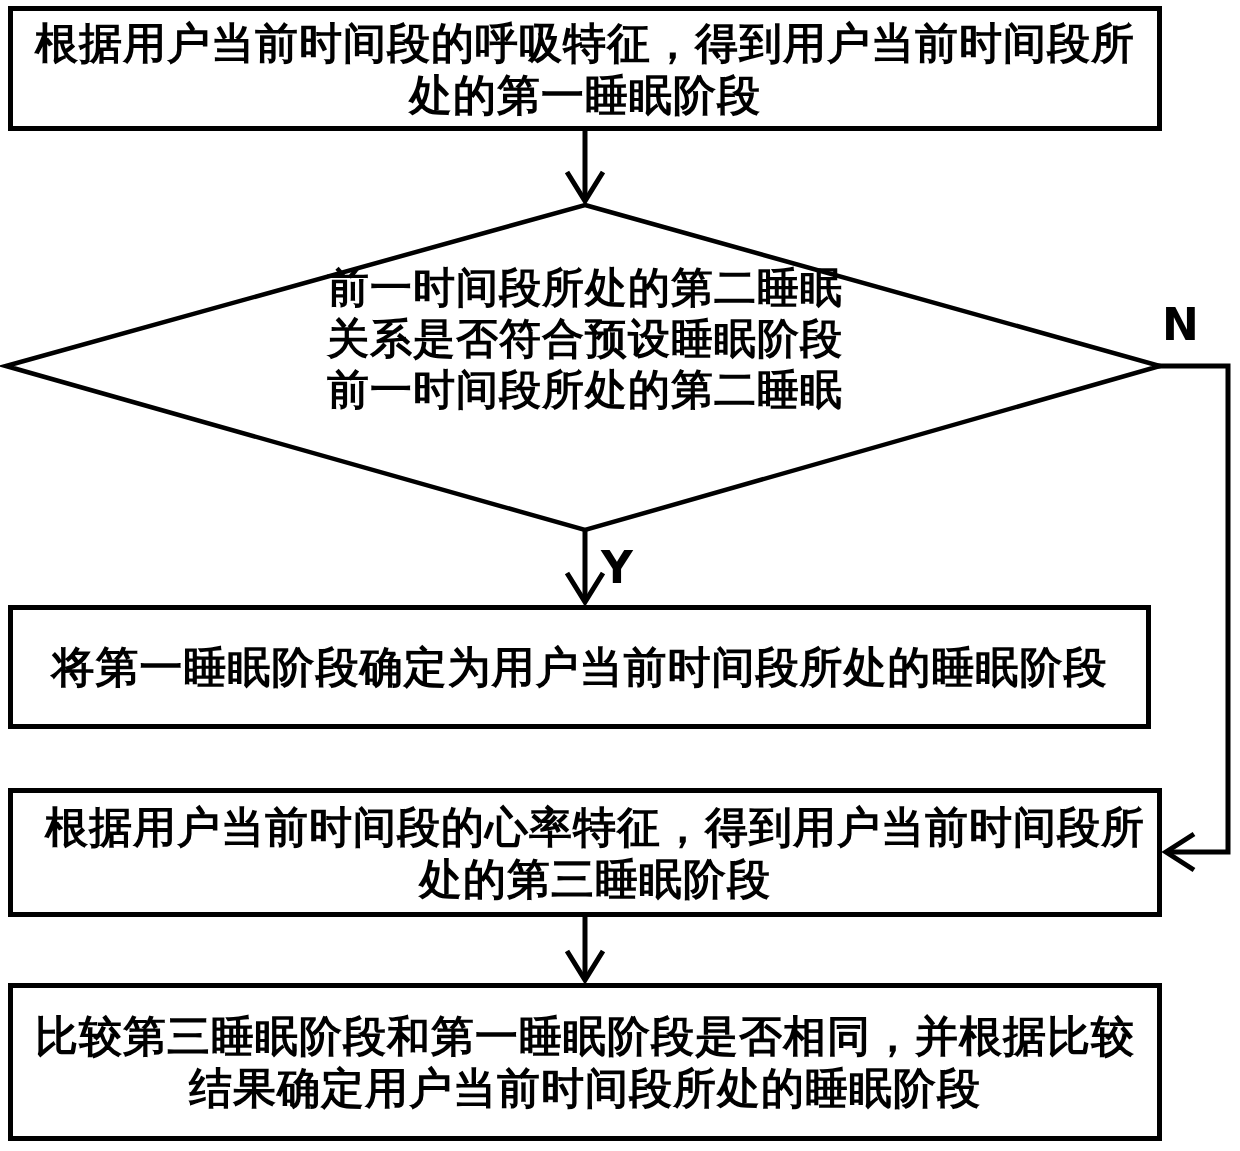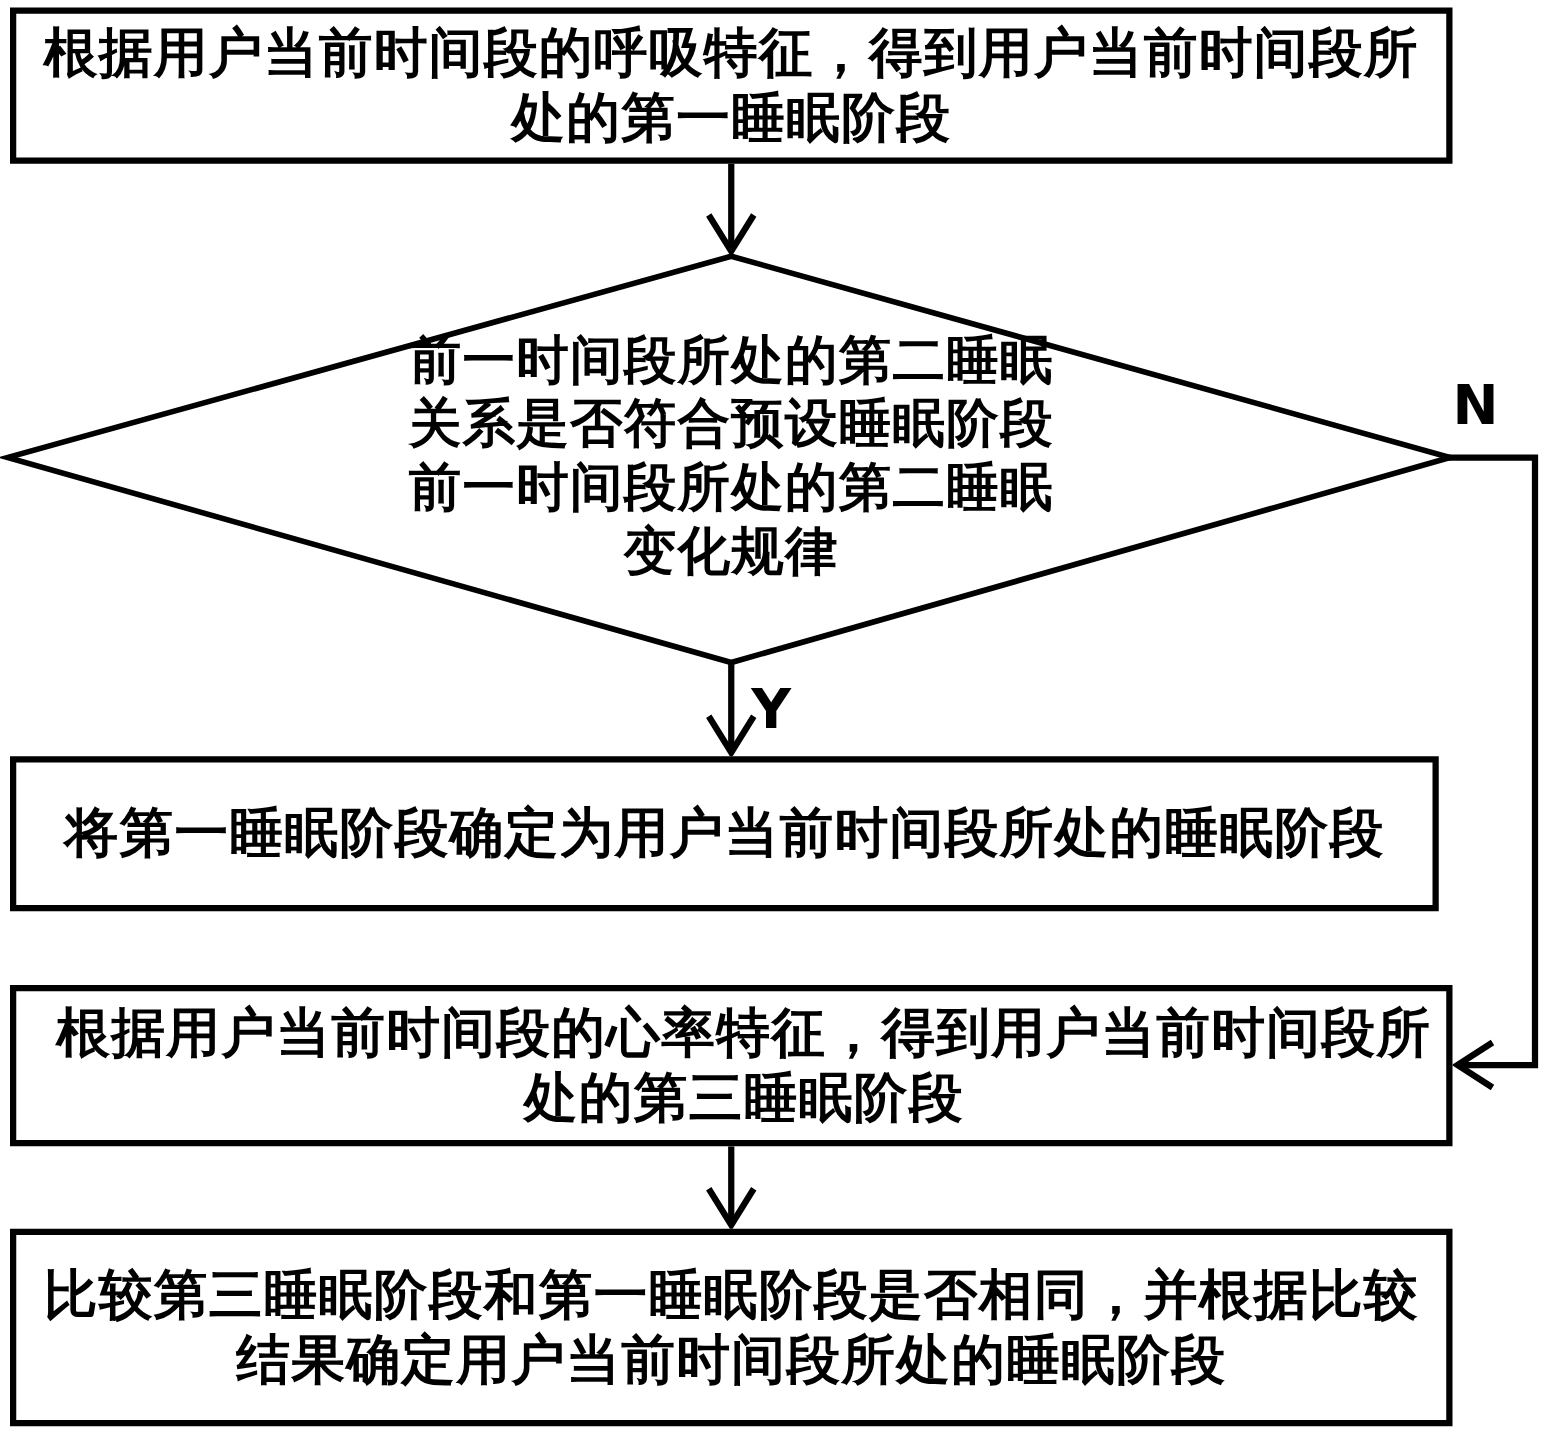--- a/index.html
+++ b/index.html
@@ -92,21 +92,20 @@
 
   <div class="box" id="box-step1">
     <div>根据用户当前时间段的呼吸特征，得到用户当前时间段所</div>
     <div>处的第一睡眠阶段</div>
   </div>
 
   <div class="diamond-text">
     <div>前一时间段所处的第二睡眠</div>
     <div>关系是否符合预设睡眠阶段</div>
     <div>前一时间段所处的第二睡眠</div>
-    <div>变化规律</div>
   </div>
 
   <div class="branch-label" id="label-no">N</div>
   <div class="branch-label" id="label-yes">Y</div>
 
   <div class="box" id="box-step2">
     <div>将第一睡眠阶段确定为用户当前时间段所处的睡眠阶段</div>
   </div>
 
   <div class="box" id="box-step3">

